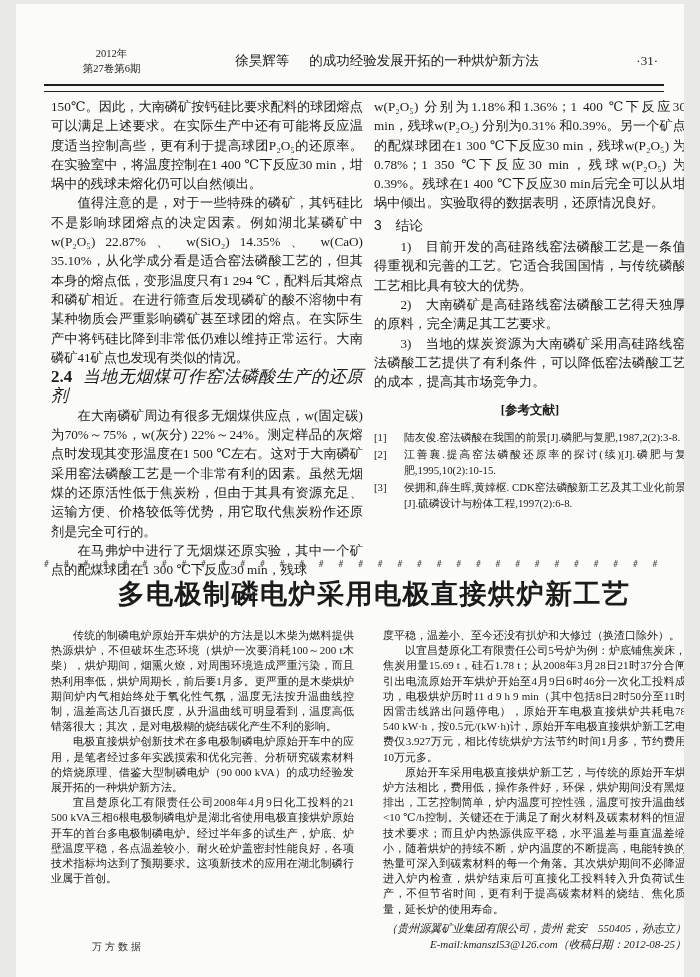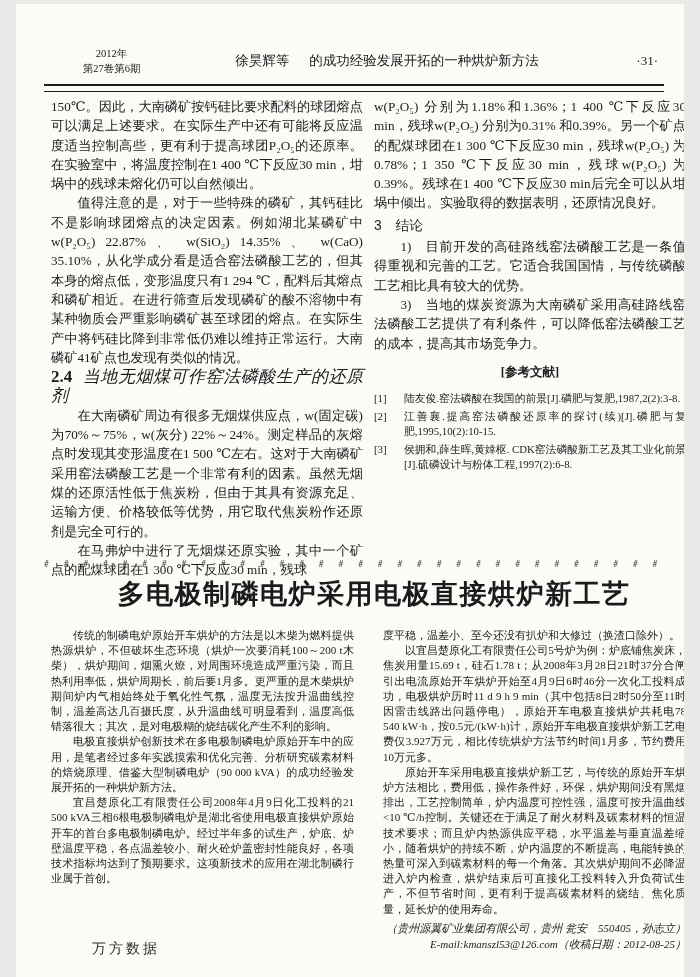--- a/index.html
+++ b/index.html
@@ -37,21 +37,21 @@
   .a2-title{position:absolute;top:572px;left:0;width:700px;text-align:center;
     font-size:27px;font-weight:bold;letter-spacing:1.5px;
     font-family:"Liberation Sans","DejaVu Sans",sans-serif;padding-left:8px;}
   
   .a2-cols{position:absolute;top:624px;left:35px;width:635px;display:flex;gap:29px;}
   .a2-col{width:311px;font-size:11px;line-height:15.2px;text-align:justify;}
   .a2-col p{margin:0;text-indent:2em;}
   .a2-col p.cont{text-indent:0;}
   .signature{margin-top:3px;text-align:right;font-style:italic;font-size:11px;line-height:16.5px;}
   
-  .watermark{position:absolute;left:76px;top:936px;font-size:14px;letter-spacing:3px;
+  .watermark{position:absolute;left:76px;top:936px;font-size:10px;letter-spacing:3px;
     color:#2e2e2e;font-family:"Liberation Sans","DejaVu Sans",sans-serif;}
 </style>
 </head>
 <body>
 
 <div class="page">
 
   <div class="header">
     <div class="header-left">
       <div>2012年</div>
@@ -71,20 +71,21 @@
       <div class="sub-heading">
         <span class="num">2.4</span><span class="kai">当地无烟煤可作窑法磷酸生产的还原剂</span>
       </div>
       <p>在大南磷矿周边有很多无烟煤供应点，w(固定碳) 为70%～75%，w(灰分) 22%～24%。测定样品的灰熔点时发现其变形温度在1 500 ℃左右。这对于大南磷矿采用窑法磷酸工艺是一个非常有利的因素。虽然无烟煤的还原活性低于焦炭粉，但由于其具有资源充足、运输方便、价格较低等优势，用它取代焦炭粉作还原剂是完全可行的。</p>
       <p>在马弗炉中进行了无烟煤还原实验，其中一个矿点的配煤球团在1 300 ℃下反应30 min，残球</p>
     </div>
     <div class="a1-col">
       <p class="cont">w(P₂O₅) 分别为1.18%和1.36%；1 400 ℃下反应30 min，残球w(P₂O₅) 分别为0.31% 和0.39%。另一个矿点的配煤球团在1 300 ℃下反应30 min，残球w(P₂O₅) 为0.78%；1 350 ℃下反应30 min，残球w(P₂O₅) 为 0.39%。残球在1 400 ℃下反应30 min后完全可以从坩埚中倾出。实验取得的数据表明，还原情况良好。</p>
       <div class="h3-heading">3　结论</div>
       <p>1)　目前开发的高硅路线窑法磷酸工艺是一条值得重视和完善的工艺。它适合我国国情，与传统磷酸工艺相比具有较大的优势。</p>
+      <p>2)　大南磷矿是高硅路线窑法磷酸工艺得天独厚的原料，完全满足其工艺要求。</p>
       <p>3)　当地的煤炭资源为大南磷矿采用高硅路线窑法磷酸工艺提供了有利条件，可以降低窑法磷酸工艺的成本，提高其市场竞争力。</p>
       <div class="ref-heading">[参考文献]</div>
       <div class="refs">
         <div class="ref">
           <span class="ref-label">[1]</span>
           <span>陆友俊.窑法磷酸在我国的前景[J].磷肥与复肥,1987,2(2):3-8.</span>
         </div>
         <div class="ref">
           <span class="ref-label">[2]</span>
           <span>江善襄.提高窑法磷酸还原率的探讨(续)[J].磷肥与复肥,1995,10(2):10-15.</span>

